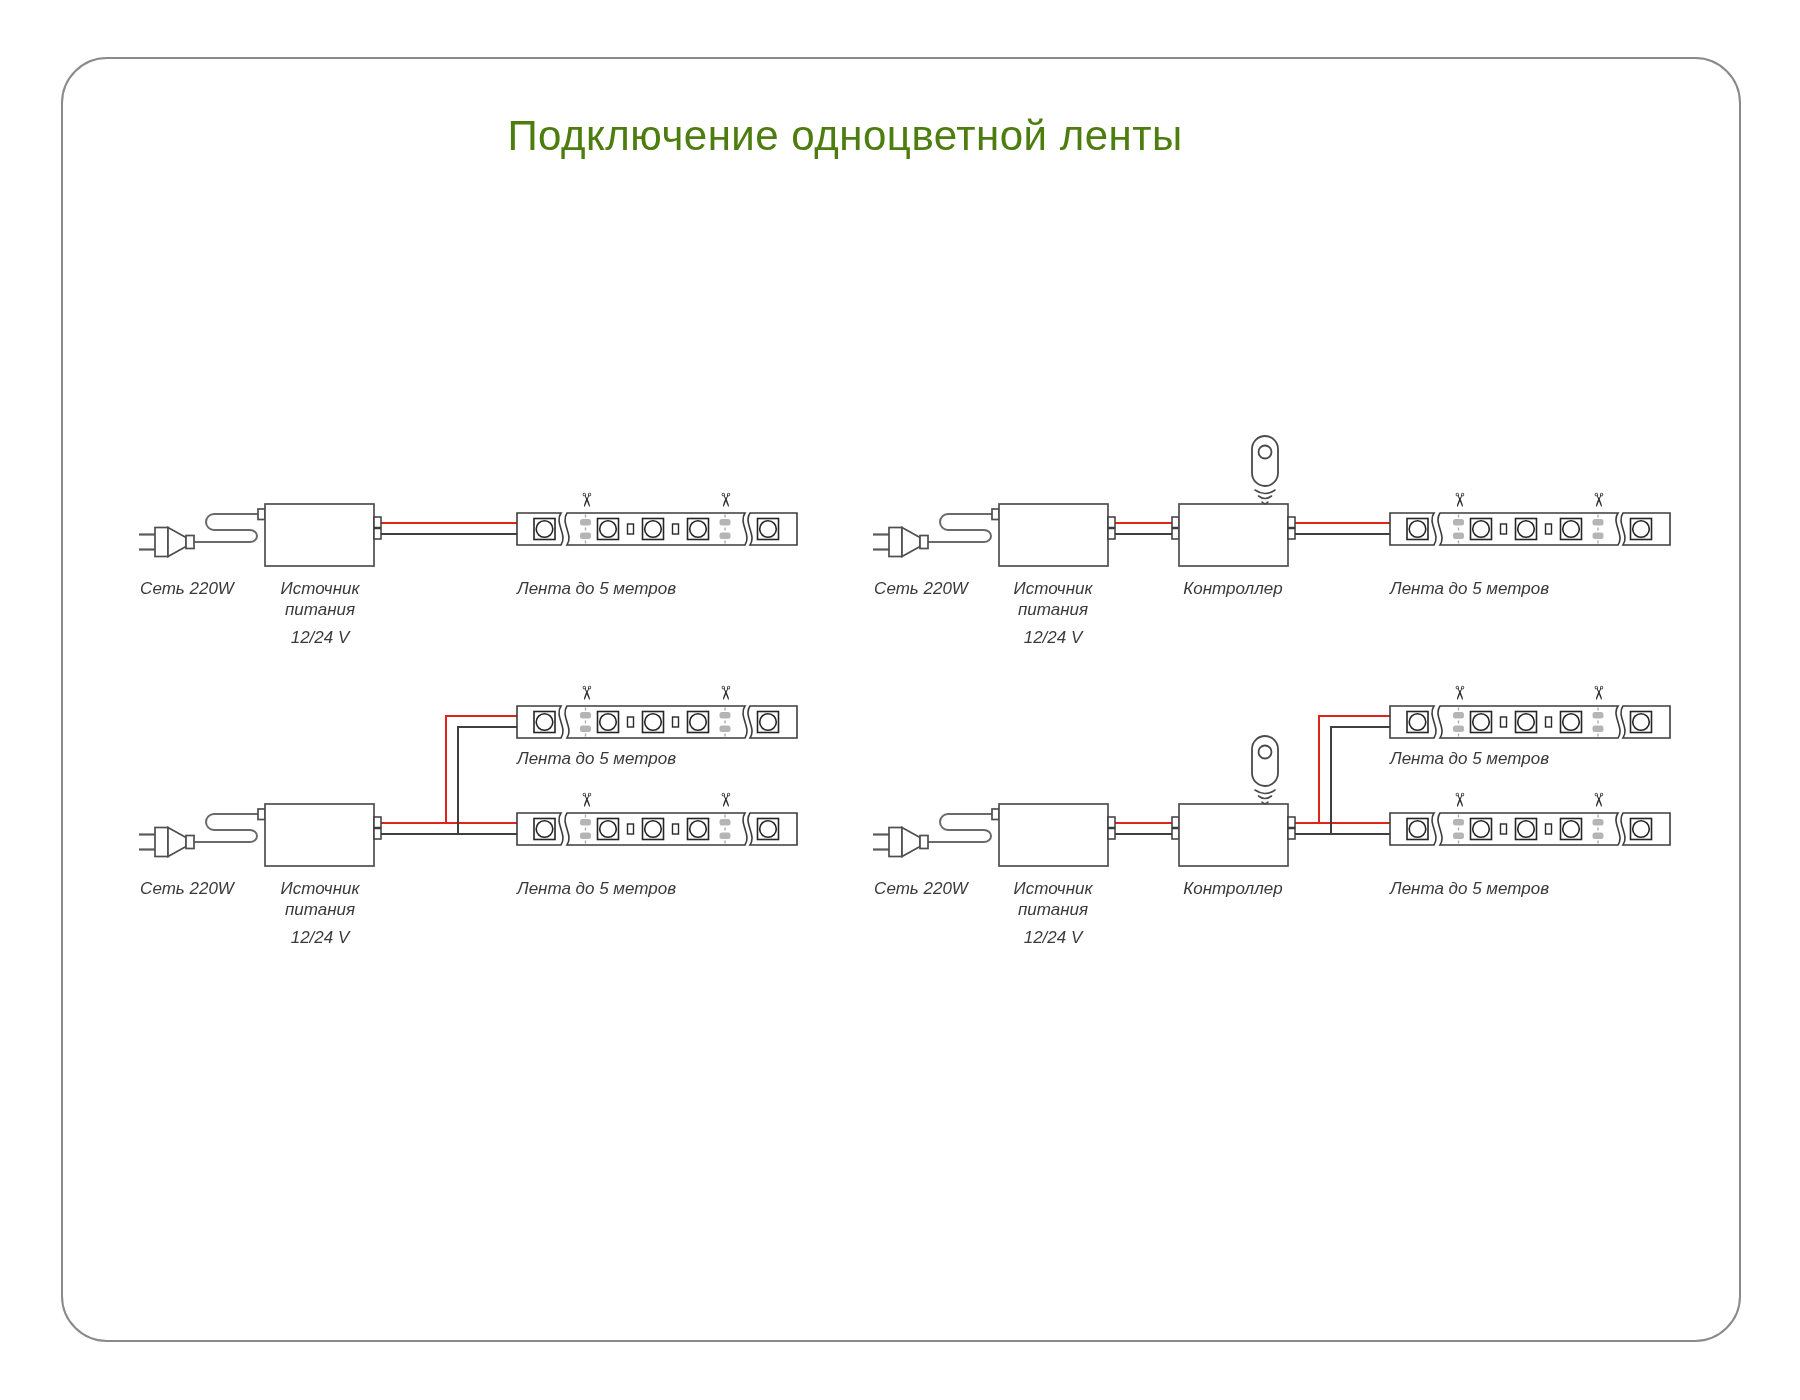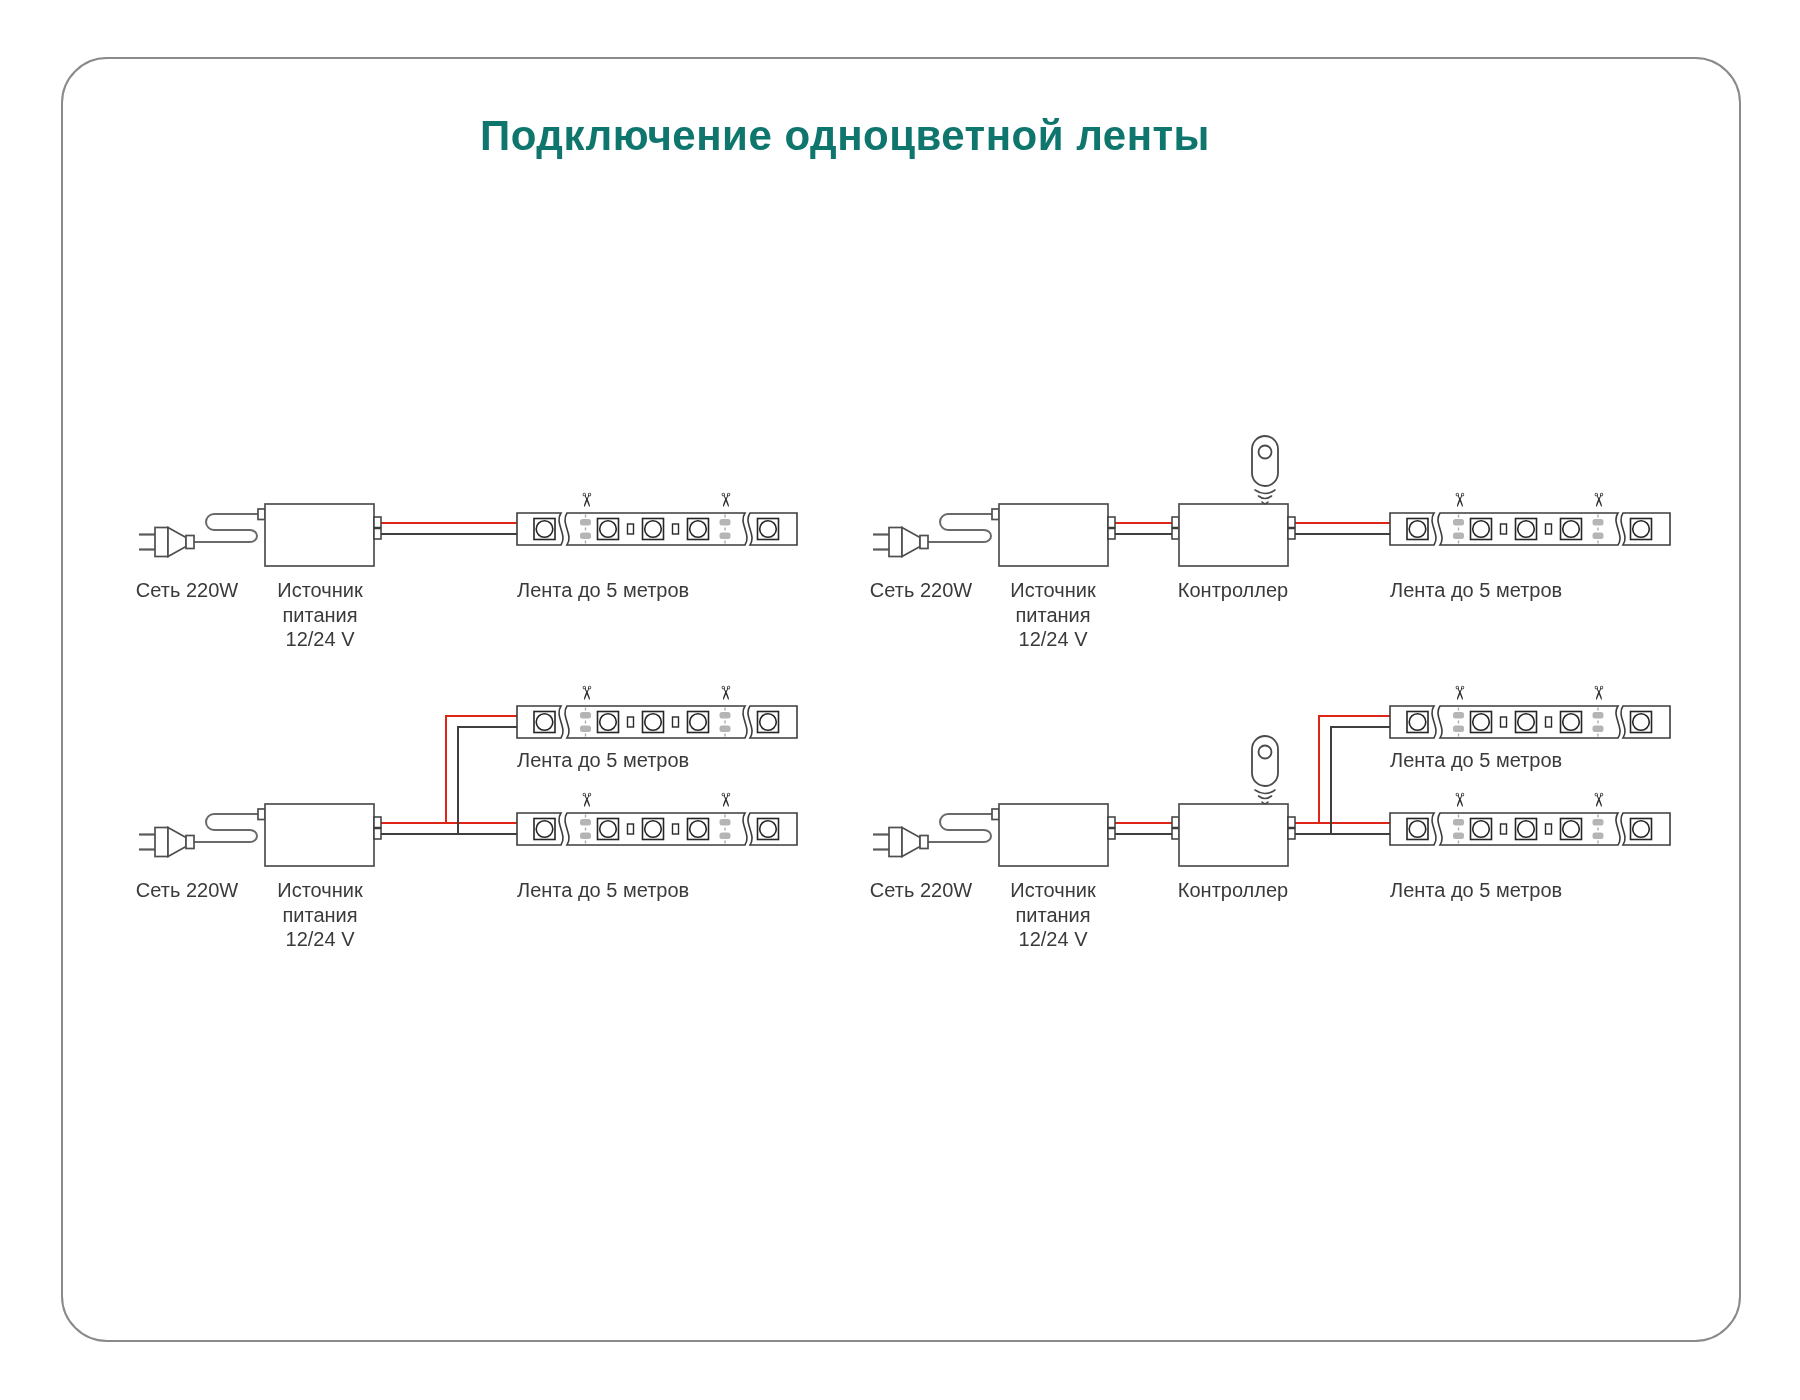--- a/index.html
+++ b/index.html
@@ -1,24 +1,24 @@
 <!DOCTYPE html>
 <html><head>
 <meta charset="utf-8">
 <style>
   html,body{margin:0;padding:0;background:#fff;}
   body{width:1800px;height:1400px;position:relative;overflow:hidden;
        font-family:"Liberation Sans",sans-serif;}
   .frame{position:absolute;left:61px;top:57px;width:1676px;height:1281px;
          border:2px solid #8a8a8a;border-radius:46px;}
   .title{position:absolute;left:845px;top:112px;transform:translateX(-50%);
-         font-size:42px;font-weight:700;color:#0f766e;white-space:nowrap;
+         font-size:42px;font-weight:400;color:#4d7c0f;white-space:nowrap;
          letter-spacing:.5px;}
-  .lbl{position:absolute;font-size:20px;color:#3a3a3a;white-space:pre-line;
-       line-height:1.25;}
+  .lbl{position:absolute;font-size:17px;color:#3a3a3a;white-space:pre-line;
+       line-height:1.25;font-style:italic;}
   .lbl.c{transform:translateX(-50%);text-align:center;}
   .scis{position:absolute;width:24px;height:26px;text-align:center;
         font-size:19px;color:#2b2b2b;transform:rotate(90deg);line-height:26px;}
   svg.stage{position:absolute;left:0;top:0;}
   .o1{fill:#fff;stroke:#4f4f4f;stroke-width:1.7;}
   .pl{stroke:#5a5a5a;stroke-width:2.2;}
   .wg{stroke:#6a6a6a;stroke-width:2;fill:none;}
   .seg{fill:#fff;stroke:#3d3d3d;stroke-width:1.6;}
   .led{fill:#fff;stroke:#262626;stroke-width:1.6;}
   .res{fill:#fff;stroke:#2a2a2a;stroke-width:1.4;}

